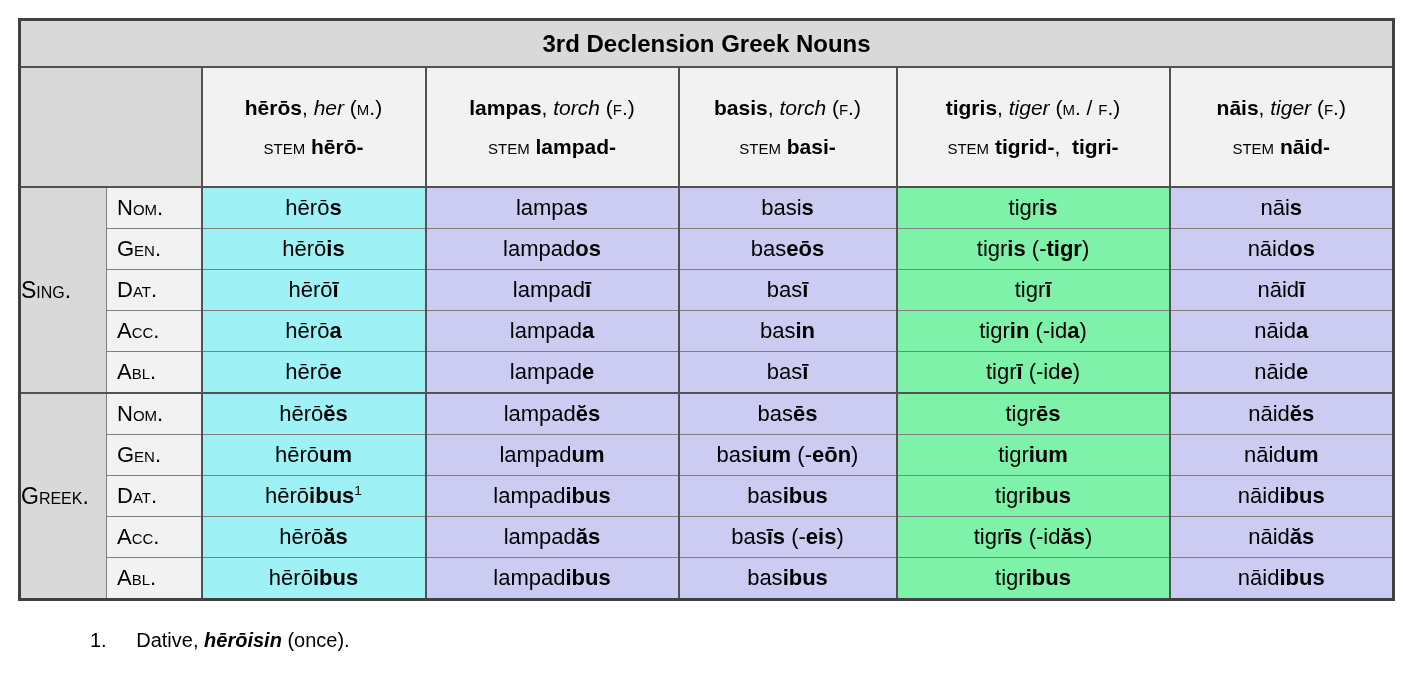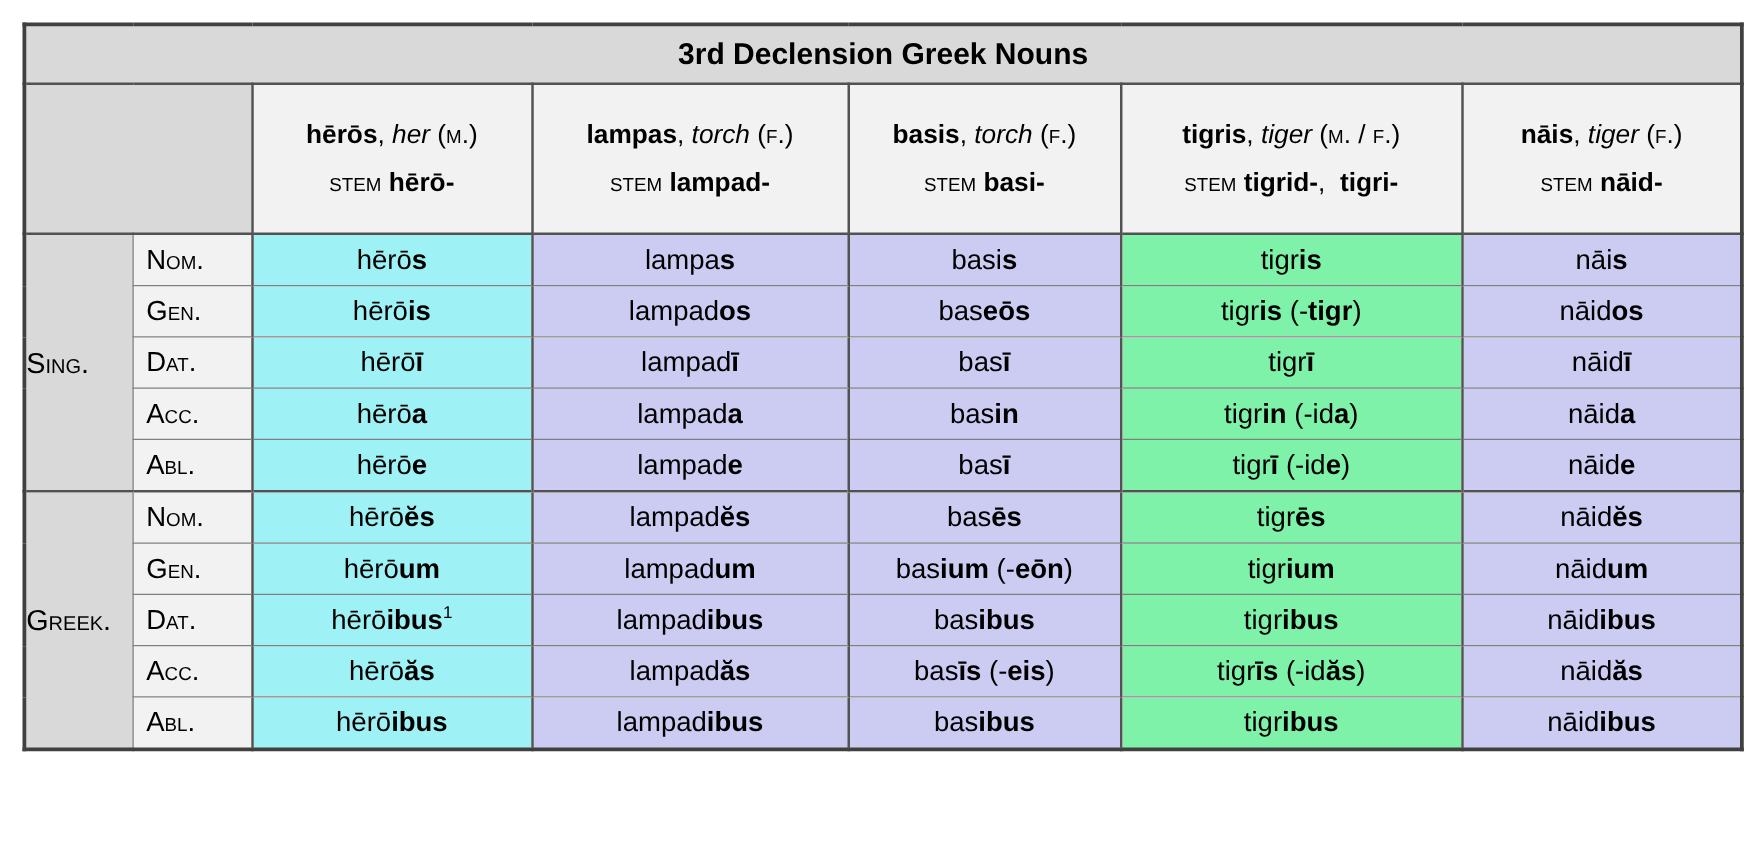--- a/index.html
+++ b/index.html
@@ -215,13 +215,17 @@
           <td class="case-cell">Abl.</td>
           <td class="data-cell cyan"><span>hērō</span><span class="b">ibus</span></td>
           <td class="data-cell lavender"><span>lampad</span><span class="b">ibus</span></td>
           <td class="data-cell lavender"><span>bas</span><span class="b">ibus</span></td>
           <td class="data-cell green"><span>tigr</span><span class="b">ibus</span></td>
           <td class="data-cell lavender"><span>nāid</span><span class="b">ibus</span></td>
         </tr>
       </tbody>
   </table>
 
+  <div class="footnote">
+    <span class="fn-num">1.</span>
+    <span class="fn-text"><span>Dative, </span><span class="b i">hērōisin</span><span> (once).</span></span>
+  </div>
 </div>
 
 </body></html>

